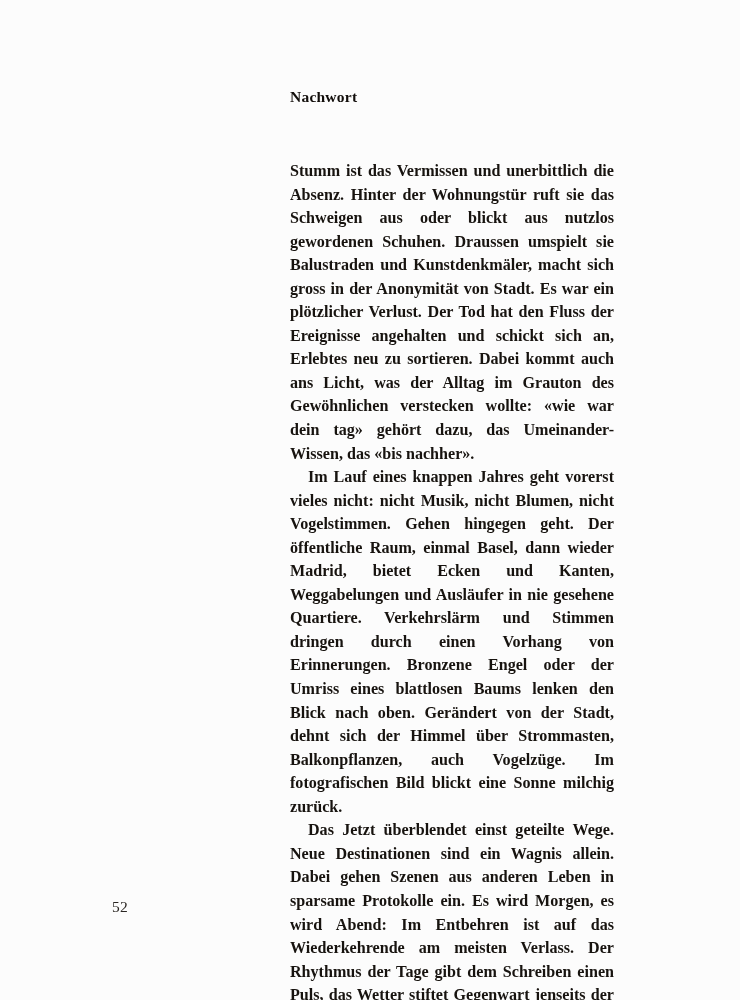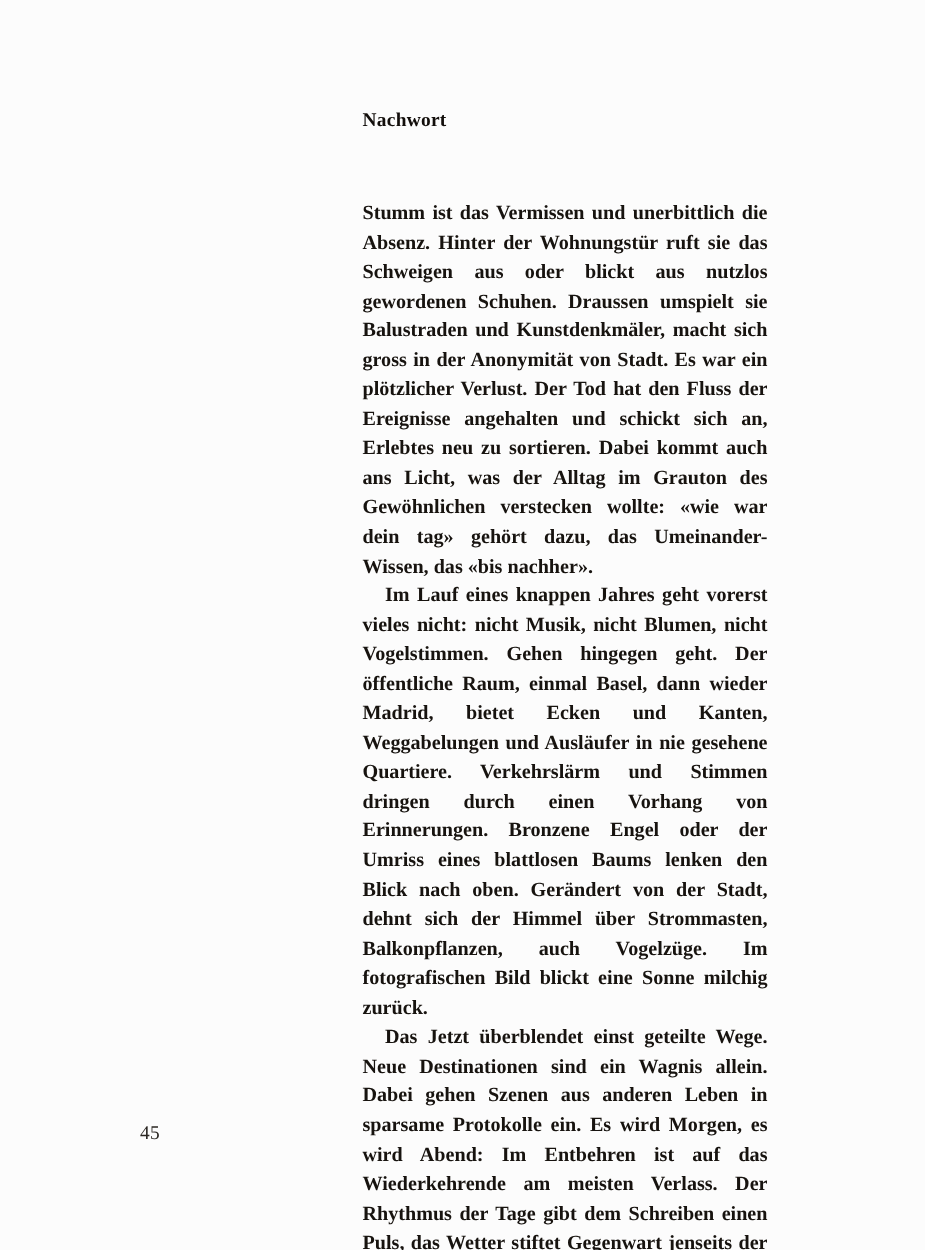--- a/index.html
+++ b/index.html
@@ -83,15 +83,15 @@
 <div class="page">
 
   <h1 class="chapter-title">Nachwort</h1>
 
   <div class="textblock">
     <p>Stumm ist das Vermissen und unerbittlich die Absenz. Hinter der Wohnungstür ruft sie das Schweigen aus oder blickt aus nutzlos gewordenen Schuhen. Draussen umspielt sie Balustraden und Kunstdenkmäler, macht sich gross in der Anonymität von Stadt. Es war ein plötzlicher Verlust. Der Tod hat den Fluss der Ereignisse angehalten und schickt sich an, Erlebtes neu zu sortieren. Dabei kommt auch ans Licht, was der Alltag im Grauton des Gewöhnlichen verstecken wollte: «wie war dein tag» gehört dazu, das Umeinander-Wissen, das «bis nachher».</p>
     <p>Im Lauf eines knappen Jahres geht vorerst vieles nicht: nicht Musik, nicht Blumen, nicht Vogelstimmen. Gehen hingegen geht. Der öffentliche Raum, einmal Basel, dann wieder Madrid, bietet Ecken und Kanten, Weggabelungen und Ausläufer in nie gesehene Quartiere. Verkehrslärm und Stimmen dringen durch einen Vorhang von Erinnerungen. Bronzene Engel oder der Umriss eines blattlosen Baums lenken den Blick nach oben. Gerändert von der Stadt, dehnt sich der Himmel über Strommasten, Balkonpflanzen, auch Vogelzüge. Im fotografischen Bild blickt eine Sonne milchig zurück.</p>
     <p>Das Jetzt überblendet einst geteilte Wege. Neue Destinationen sind ein Wagnis allein. Dabei gehen Szenen aus anderen Leben in sparsame Protokolle ein. Es wird Morgen, es wird Abend: Im Entbehren ist auf das Wiederkehrende am meisten Verlass. Der Rhythmus der Tage gibt dem Schreiben einen Puls, das Wetter stiftet Gegenwart jenseits der eigenen Atemzüge. Verzweiflung ist kleinräumig, wiegt jedes Wort, mutet Lücken zu. Wort um Wort er-</p>
   </div>
 
-  <div class="folio">45</div>
+  <div class="folio">52</div>
 
 </div>
 
 </body></html>

